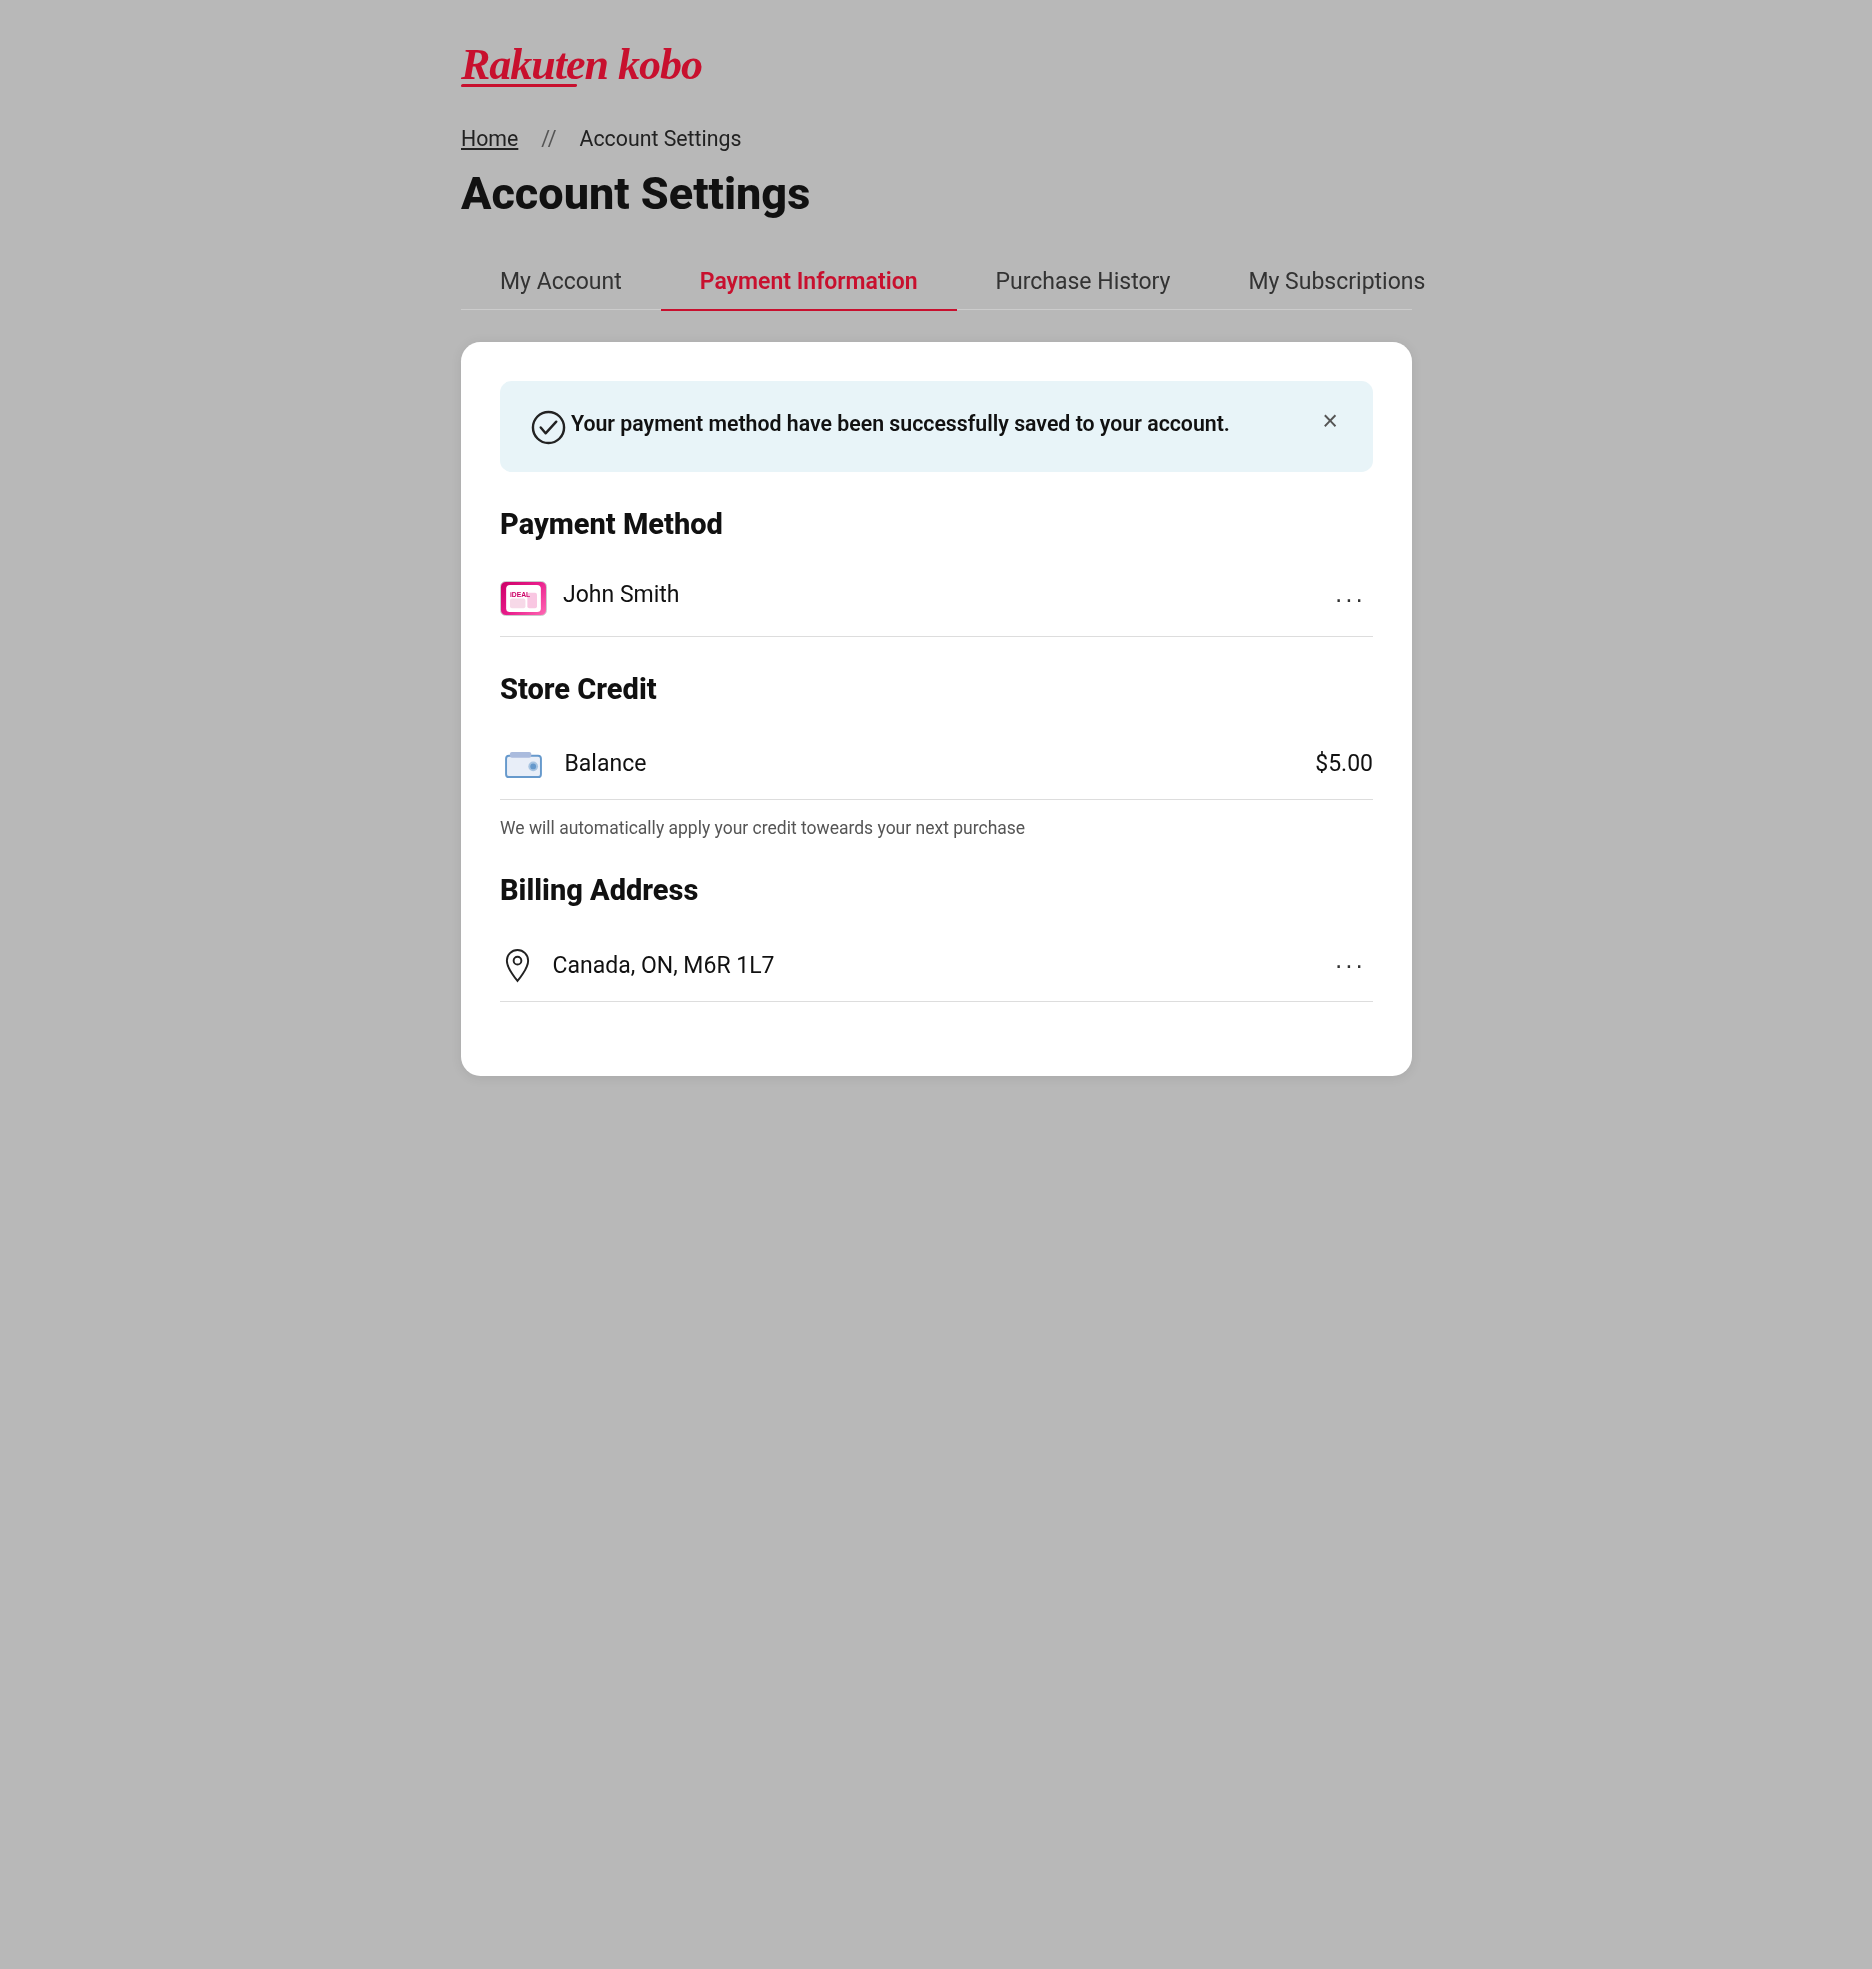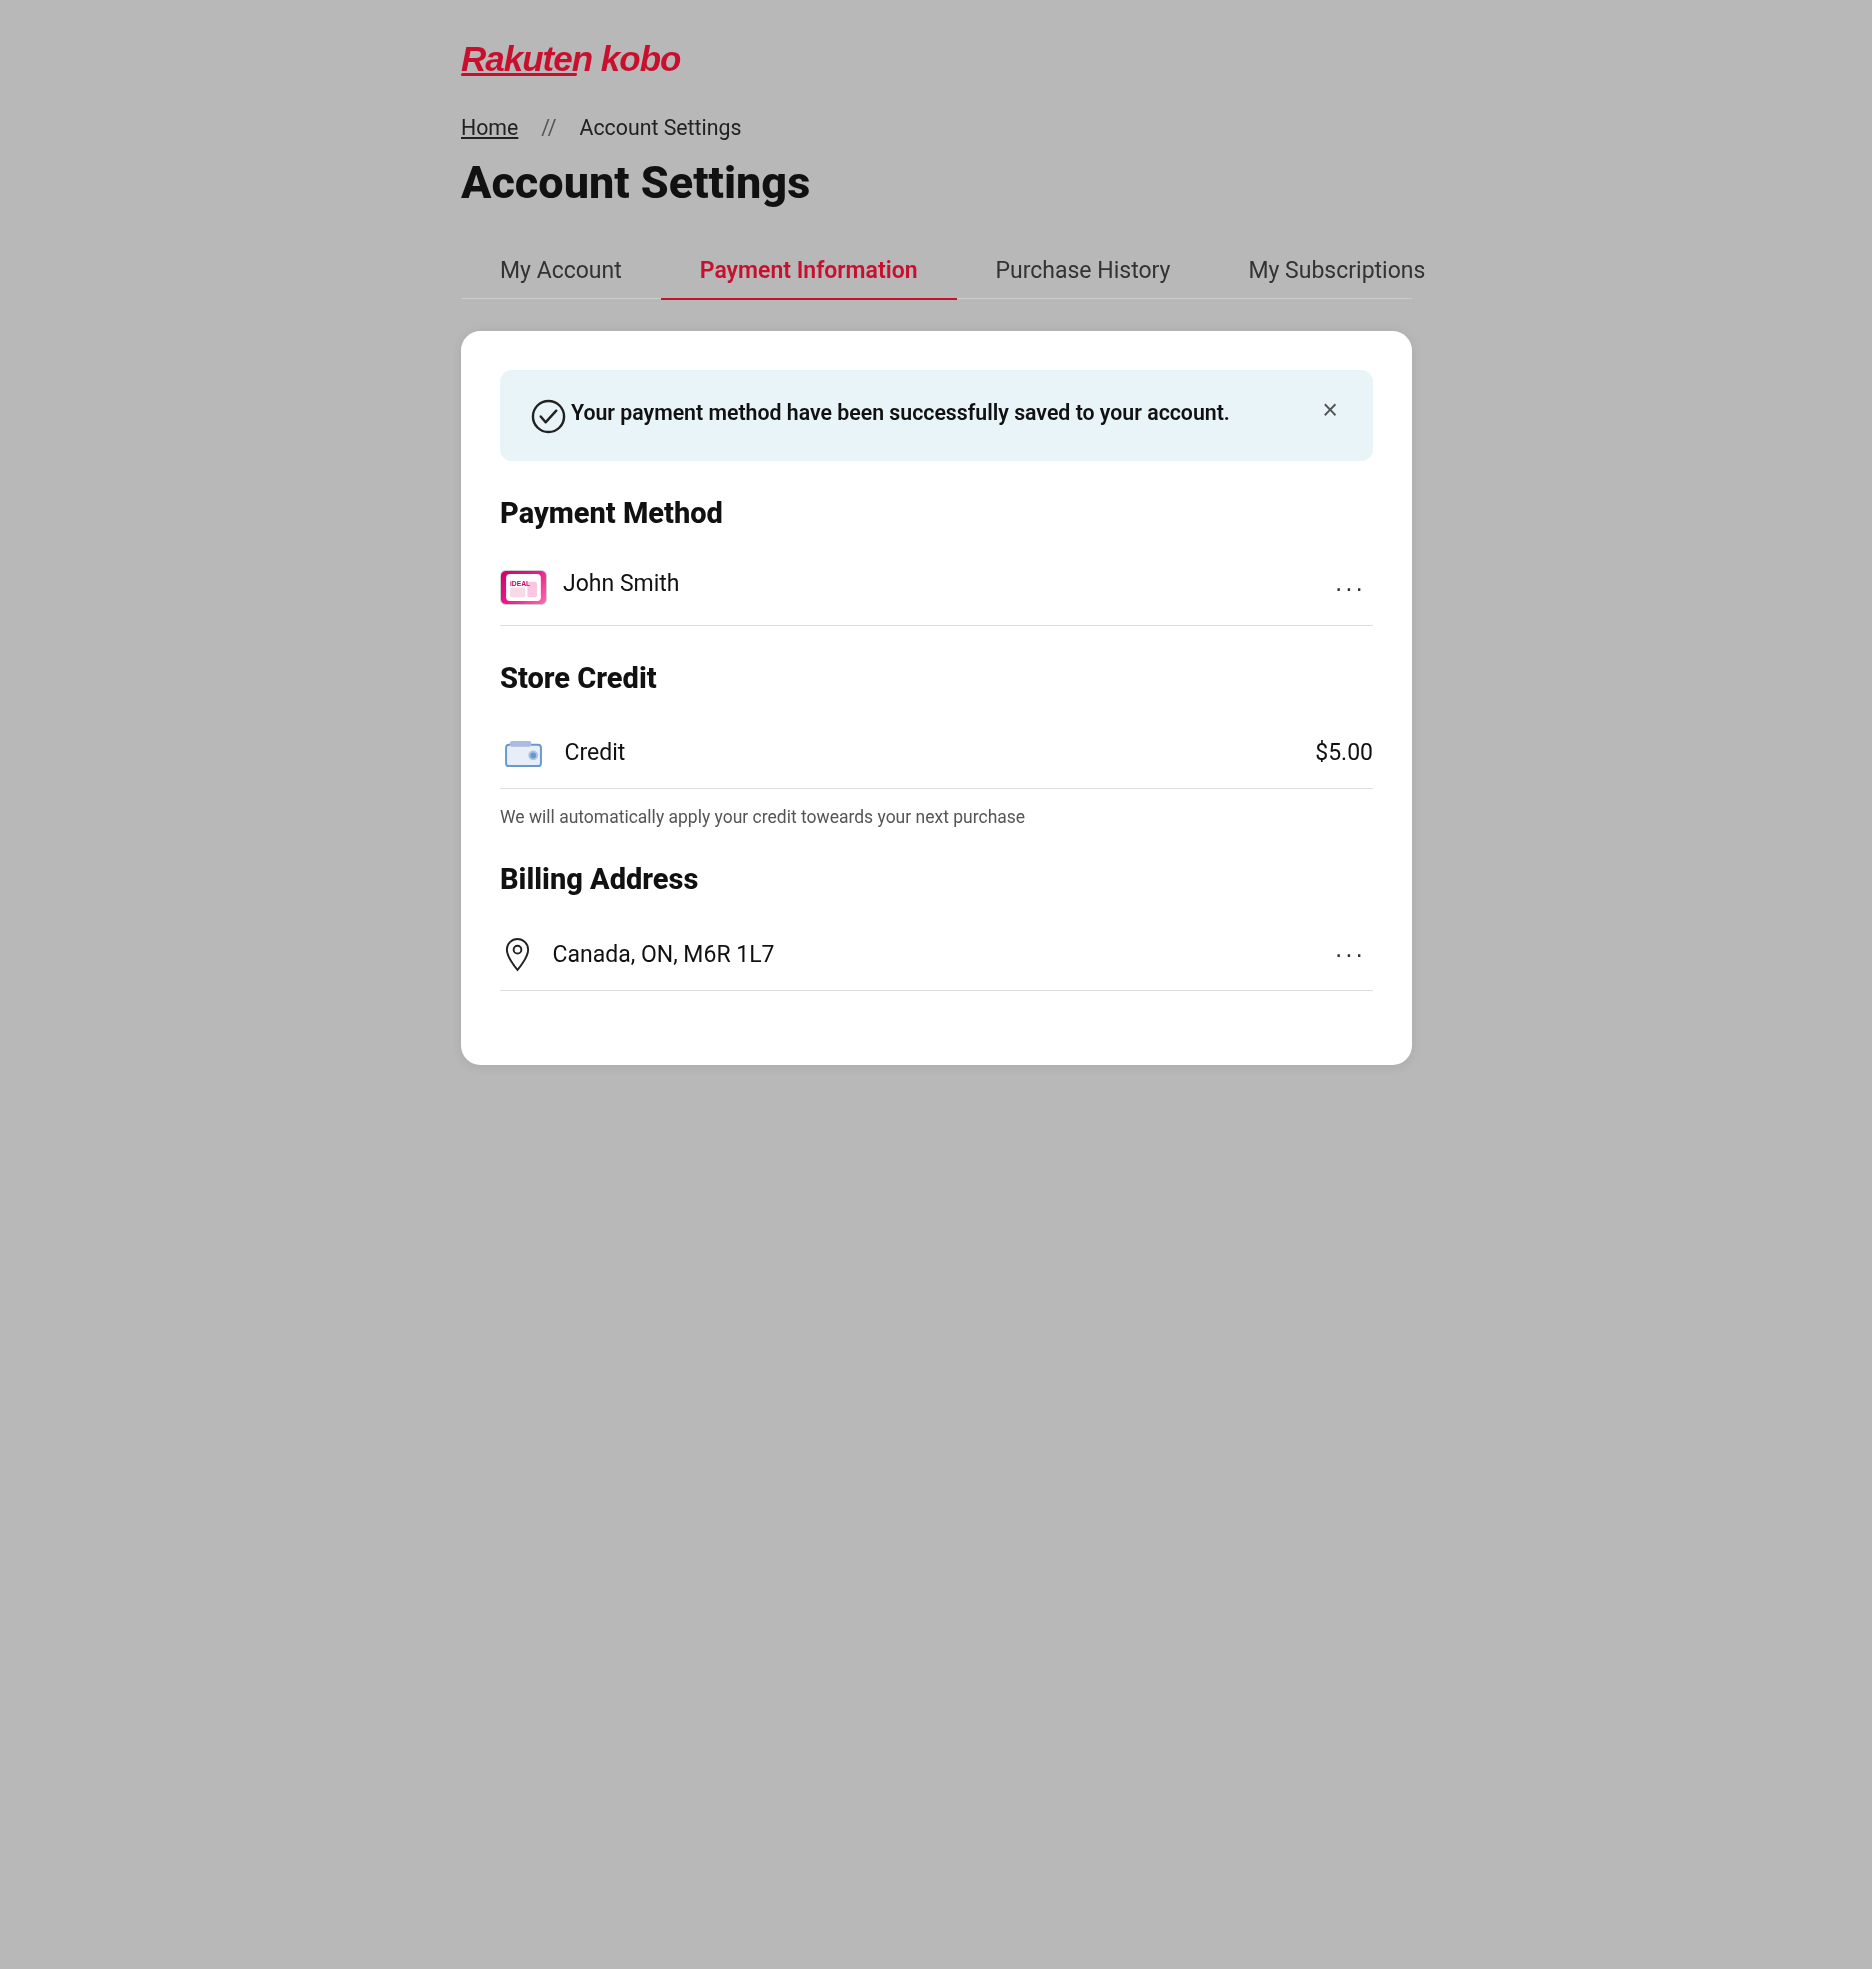--- a/index.html
+++ b/index.html
@@ -20,25 +20,25 @@
       max-width: 1067px;
       margin: 0 auto;
       padding: 39px 58px;
     }
 
     .logo {
       margin-bottom: 39px;
     }
 
     .logo-text {
-      font-size: 35px;
+      font-size: 44px;
       font-weight: 800;
       color: #c8102e;
       letter-spacing: -1px;
-      font-family: Liberation Sans, sans-serif;
+      font-family: Liberation Serif, serif;
       font-style: italic;
     }
 
     .logo-underline {
       width: 116px;
       height: 2.9px;
       background: #c8102e;
       border-radius: 1.9px;
       margin-top: -5.8px;
       transform: skewX(-10deg);
@@ -314,21 +314,21 @@
       <h2 class="section-title">Store Credit</h2>
       <div class="store-credit-row">
         <div class="wallet-icon">
           <svg width="39" height="31" viewBox="0 0 40 32" fill="none" xmlns="http://www.w3.org/2000/svg">
             <rect x="2" y="8" width="36" height="22" rx="3" stroke="#6699cc" stroke-width="2" fill="#e8eef8"></rect>
             <rect x="6" y="4" width="22" height="6" rx="2" fill="#aabbdd"></rect>
             <circle cx="30" cy="19" r="5" fill="#6699cc" opacity="0.5"></circle>
             <circle cx="30" cy="19" r="3" fill="#6699cc"></circle>
           </svg>
         </div>
-        <span class="balance-label">Credit</span>
+        <span class="balance-label">Balance</span>
         <span class="balance-amount">$5.00</span>
       </div>
       <p class="credit-note">We will automatically apply your credit toweards your next purchase</p>
     </div>
 
     <div class="section">
       <h2 class="section-title">Billing Address</h2>
       <div class="billing-row">
         <div class="location-icon">
           <svg width="29" height="35" viewBox="0 0 30 36" fill="none" xmlns="http://www.w3.org/2000/svg">

